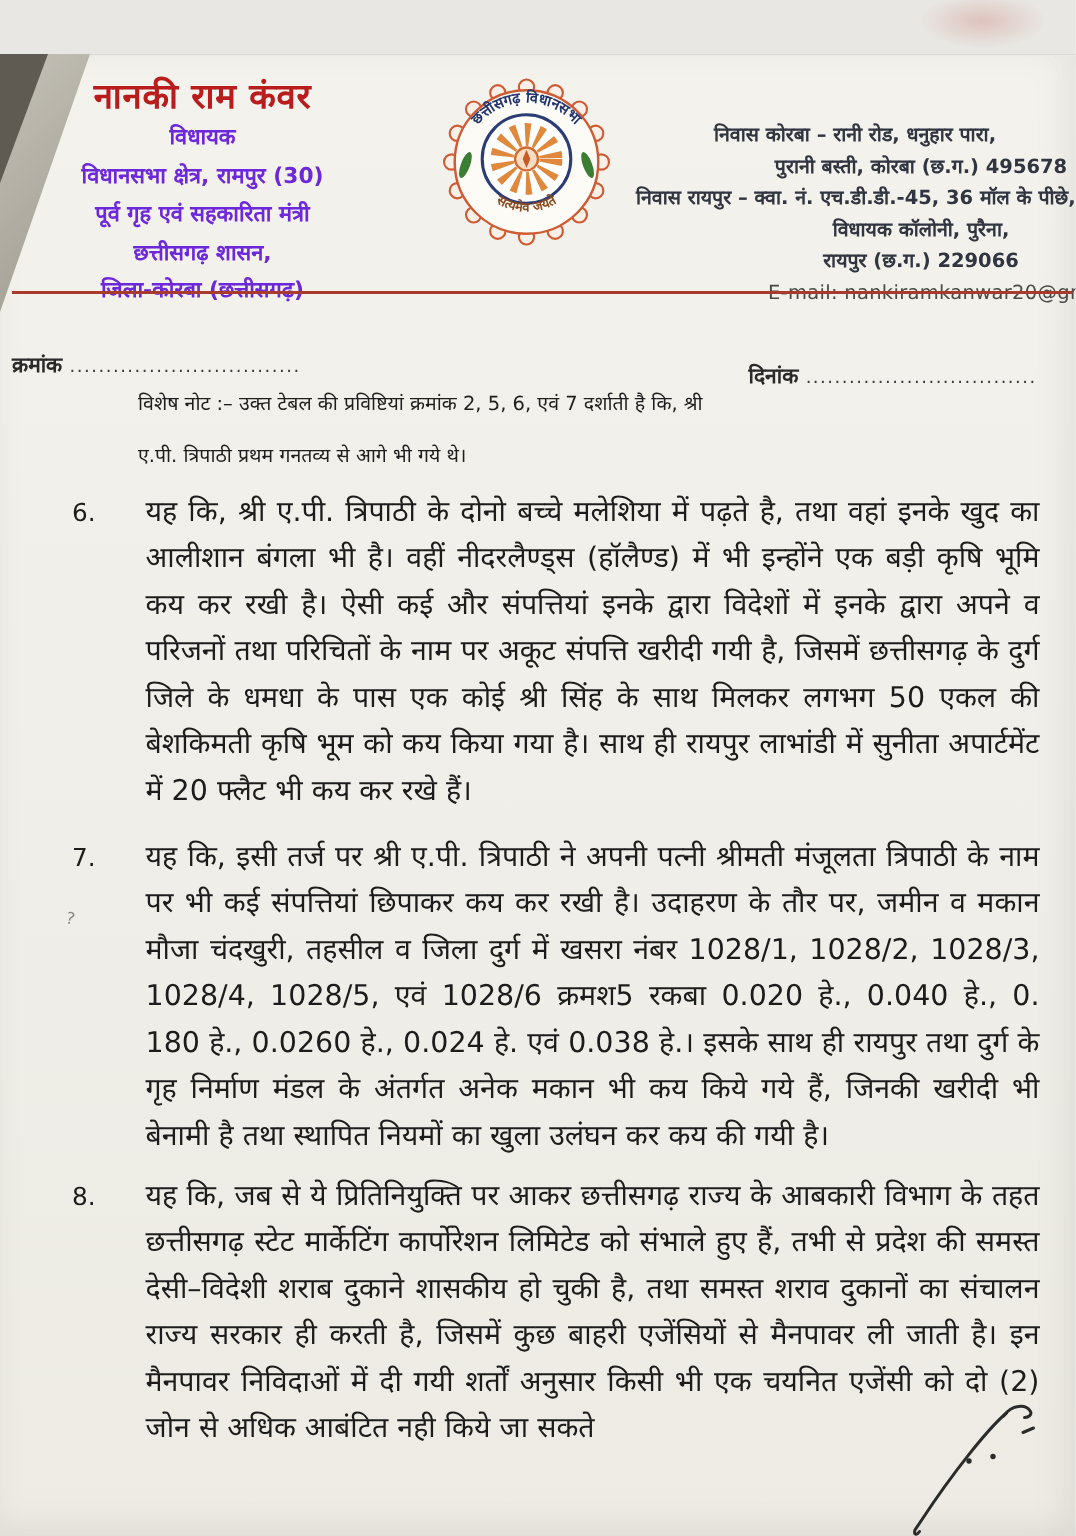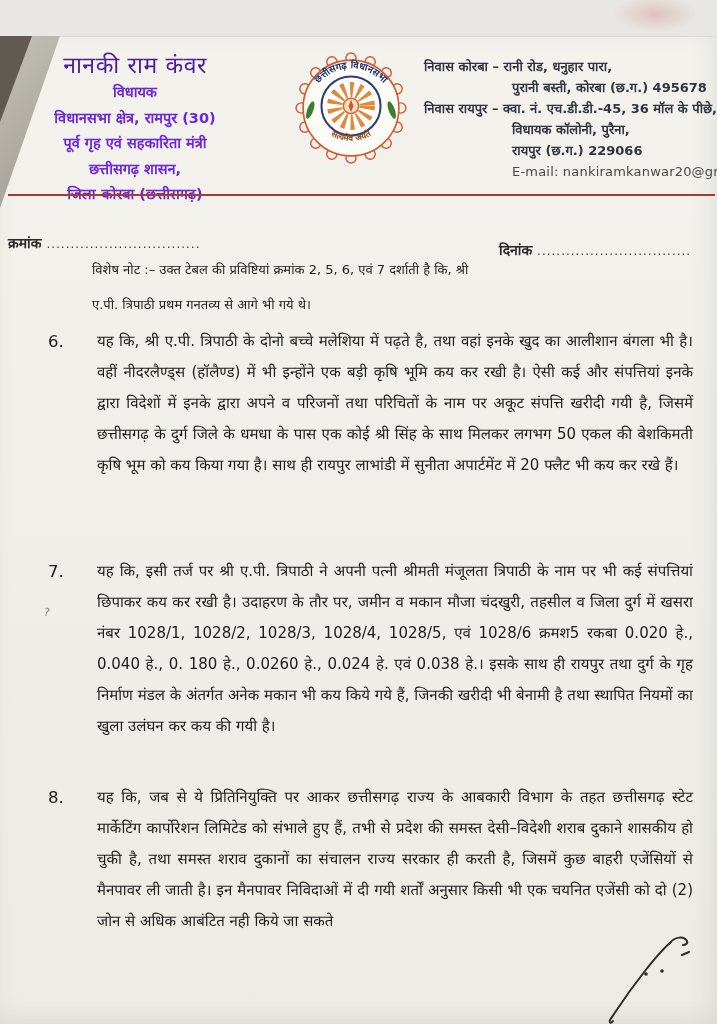--- a/index.html
+++ b/index.html
@@ -28,42 +28,42 @@
   .fold-dark{
     position:absolute;top:36px;left:0;width:32px;height:86px;
     background:#5f5b52;
     clip-path:polygon(0 0,100% 0,0 100%);
   }
   
   .lh-left{
     position:absolute;top:50px;left:16px;width:238px;text-align:center;
     color:#232a44;
   }
-  .lh-name{font-size:23px;font-weight:normal;letter-spacing:.5px;color:#4c1d95;line-height:30px;}
+  .lh-name{font-size:23px;font-weight:bold;letter-spacing:.5px;color:#b91c1c;line-height:30px;}
   .lh-left-line{font-size:14.5px;font-weight:bold;color:#6d28d9;line-height:25.5px;}
   .emblem{position:absolute;top:52px;left:295px;width:112px;height:112px;}
   .lh-right{
-    position:absolute;top:56px;left:424px;width:292px;
-    color:#303540;font-size:13px;font-weight:bold;line-height:21px;
+    position:absolute;top:80px;left:424px;width:292px;
+    color:#303540;font-size:13px;font-weight:bold;line-height:21px;text-align:center;
   }
   .lh-right-line{white-space:nowrap;}
   .lh-right-line.indent{padding-left:88px;}
   .lh-right-line.email{font-weight:normal;color:#4a4a4a;letter-spacing:.2px;}
   .red-rule{position:absolute;top:194px;left:8px;width:707px;height:2px;background:#a93b2c;}
   
   .ref-serial{position:absolute;top:233px;left:8px;font-size:14px;font-weight:bold;color:#2a2a2a;}
   .ref-date{position:absolute;top:240px;left:499px;font-size:14px;font-weight:bold;color:#2a2a2a;}
   .dots{font-weight:normal;color:#3a3a3a;letter-spacing:1px;font-size:12px;}
   
   .note{position:absolute;top:252px;left:92px;width:600px;color:#1e1e1e;}
   .note-line{font-size:13px;line-height:35px;}
   
   .para{position:absolute;left:48px;width:645px;display:flex;color:#1c1c1c;}
   .para-number{width:49px;flex:0 0 49px;font-size:16.5px;line-height:31px;}
-  .para-text{flex:1;font-size:15px;line-height:31px;text-align:justify;}
+  .para-text{flex:1;font-size:19px;line-height:31px;text-align:justify;}
   .p6{top:326px;}
   .p7{top:556px;}
   .p8{top:782px;}
   .stray-mark{position:absolute;top:606px;left:44px;font-size:11px;color:#8a8a85;transform:rotate(12deg);}
   .signature{position:absolute;top:928px;left:583px;width:112px;height:96px;}
 </style>
 </head>
 <body>
 
 <div class="top-band"></div>

